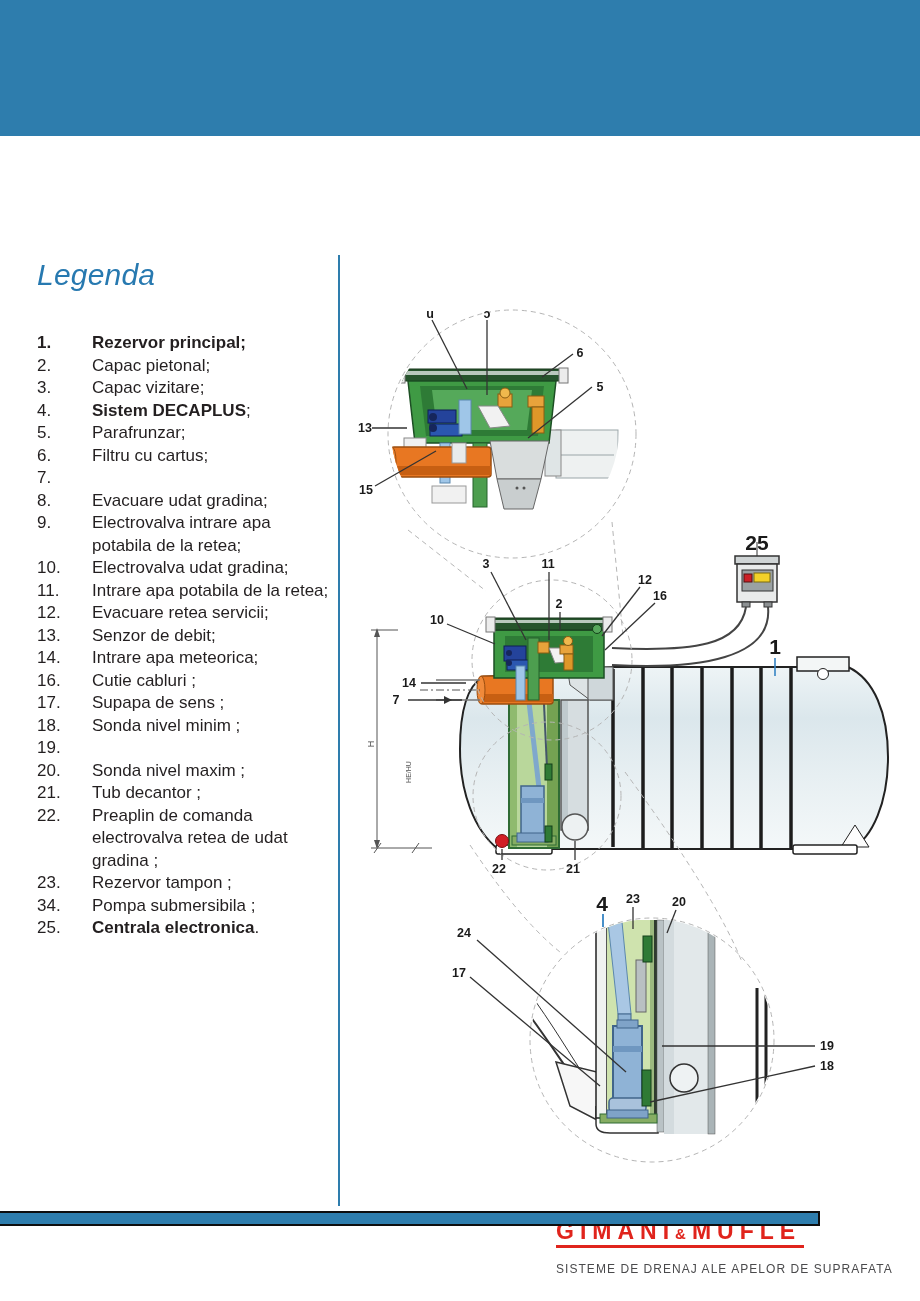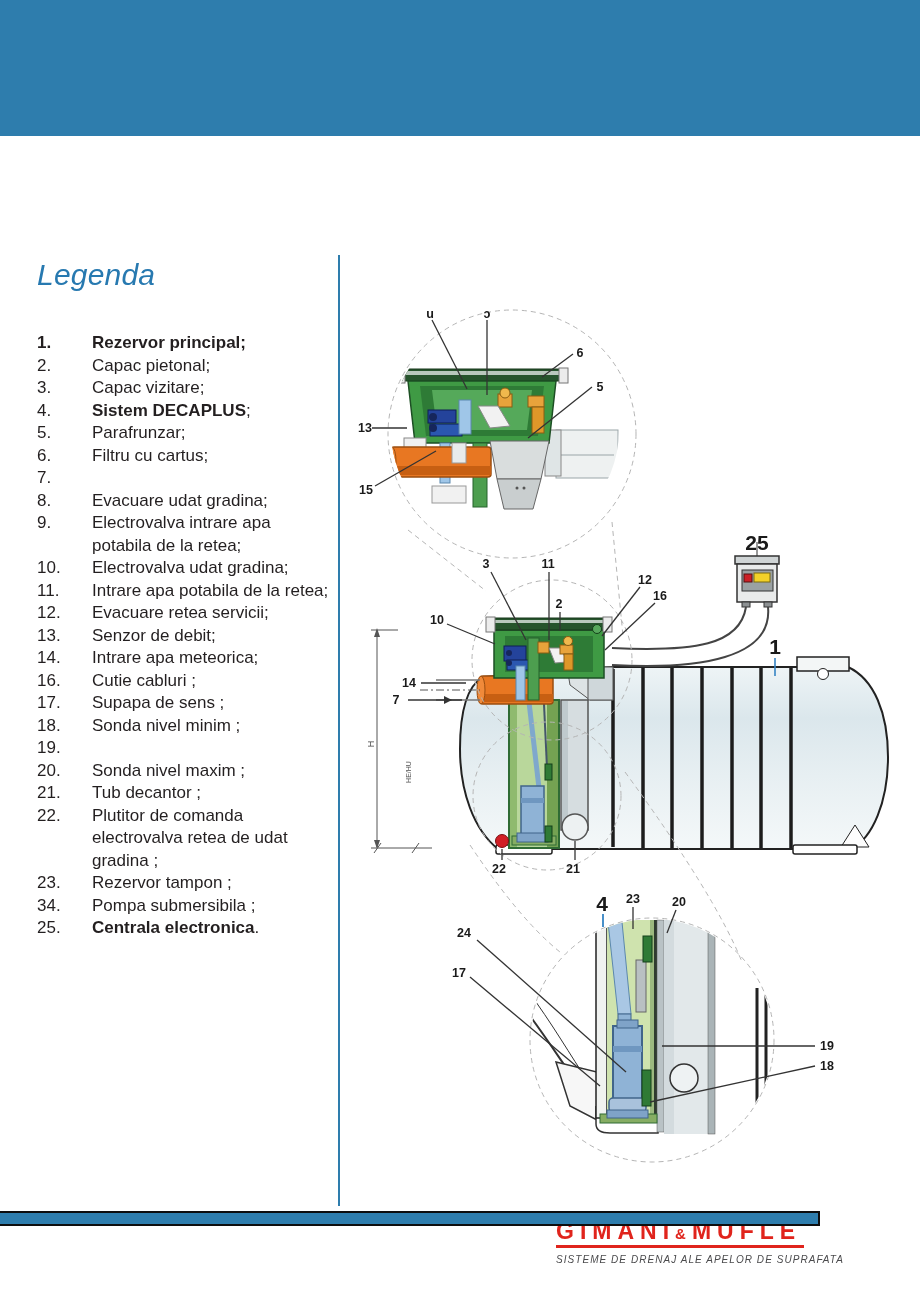--- a/index.html
+++ b/index.html
@@ -20,21 +20,21 @@
   .b{font-weight:bold;}
   #diagram-svg{left:0;top:0;width:920px;height:1301px;}
   .lbl{font-family:"Liberation Sans",sans-serif;font-weight:bold;font-size:12.5px;fill:#1a1a1a;}
   .lbl-big{font-size:21px;}
   .lbl-dim{font-weight:normal;font-size:9px;fill:#444;}
   .lbl-dim2{font-weight:normal;font-size:7px;fill:#555;}
   #logo{left:556px;top:1220px;width:290px;}
   #logo-text{font-weight:bold;font-size:23px;letter-spacing:6px;line-height:22px;white-space:nowrap;}
   #logo-amp{font-size:15px;letter-spacing:6px;}
   #logo-underline{width:248px;height:3px;margin-top:0px;}
-  #logo-tagline{font-size:10px;letter-spacing:1.05px;margin-top:6px;white-space:nowrap;font-style:italic;}
+  #logo-tagline{font-size:12px;letter-spacing:1.05px;margin-top:14px;white-space:nowrap;}
 </style>
 </head>
 <body>
 
 <div class="abs" id="header-bar" style="background: rgb(46, 125, 173);"></div>
 
 <div class="abs" id="legend">
   <h1 id="legend-title" style="color: rgb(39, 121, 176);">Legenda</h1>
 </div>
 
@@ -113,21 +113,21 @@
   <div class="row">
       <span class="num">20.</span>
       <span class="txt">Sonda nivel maxim ;</span>
     </div>
   <div class="row">
       <span class="num">21.</span>
       <span class="txt">Tub decantor ;</span>
     </div>
   <div class="row">
       <span class="num">22.</span>
-      <span class="txt">Plutitor de comanda
+      <span class="txt">Preaplin de comanda
 electrovalva retea de udat
 gradina ;</span>
     </div>
   <div class="row">
       <span class="num">23.</span>
       <span class="txt">Rezervor tampon ;</span>
     </div>
   <div class="row">
       <span class="num">34.</span>
       <span class="txt">Pompa submersibila ;</span>

